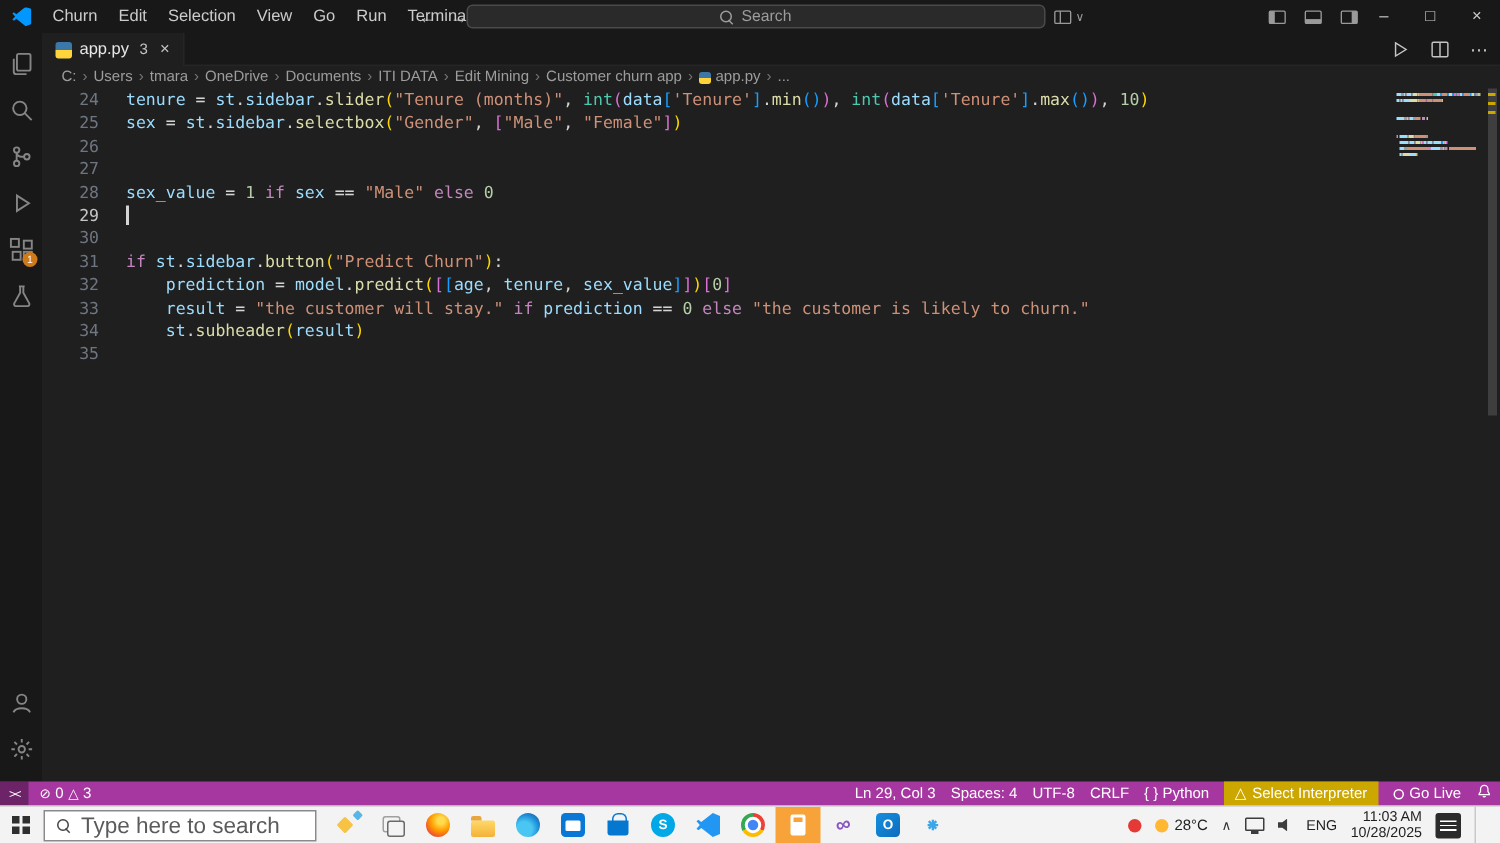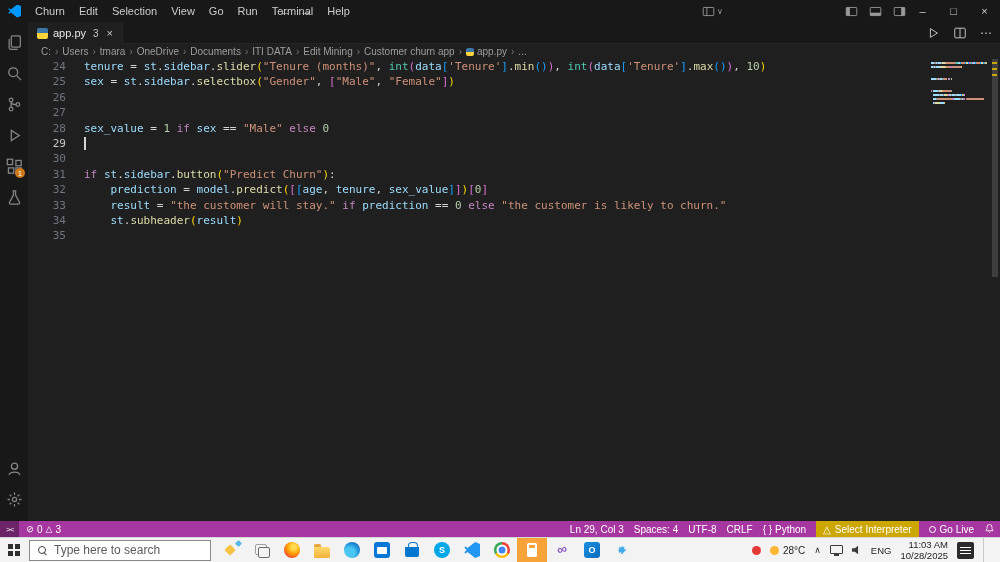--- a/index.html
+++ b/index.html
@@ -96,21 +96,21 @@
   .golive-ico { width:7px; height:7px; border:1.2px solid #fff; border-radius:50%; display:inline-block; }
   .sb-bell svg { width:11px; height:11px; stroke:#fff; fill:none; stroke-width:1.2; }
 
   
   .taskbar { position:absolute; left:0; right:0; bottom:0; height:25px; background:var(--taskbar-bg,#F3F3F3);
     border-top:1px solid #d8d8d8; display:flex; align-items:center; z-index:30; }
   .start-btn { width:28px; height:25px; display:flex; align-items:center; justify-content:center; }
   .win-logo { width:12px; height:12px; display:grid; grid-template-columns:1fr 1fr; gap:1.5px; }
   .win-logo i { background:#2f2f2f; }
   .tb-search { width:182px; height:21px; background:#fff; border:1px solid #8a8a8a; display:flex;
-    align-items:center; gap:7px; padding:0 8px; color:#5b5b5b; font-size:12px; margin-left:1px; }
+    align-items:center; gap:7px; padding:0 8px; color:#5b5b5b; font-size:15px; margin-left:1px; }
   .tb-search .magnifier { color:#444; }
   .tb-apps { display:flex; margin-left:6px; }
   .tb-app { width:30px; height:25px; display:flex; align-items:center; justify-content:center; position:relative; }
   .tb-glyph { position:absolute; color:#fff; font-weight:bold; font-size:9px; left:50%; top:50%;
     transform:translate(-50%,-52%); }
   .app-sparkles::before{content:"";position:absolute;left:9px;top:8px;width:8px;height:8px;background:#F6C344;transform:rotate(45deg);border-radius:1px;}
   .app-sparkles::after{content:"";position:absolute;right:6px;top:3px;width:5px;height:5px;background:#58B7E6;transform:rotate(45deg);border-radius:1px;}
   .app-task-view::before{content:"";position:absolute;left:8px;top:6px;width:10px;height:9px;border:1.4px solid #9f9f9f;border-radius:2px;}
   .app-task-view::after{content:"";position:absolute;left:11px;top:9px;width:10px;height:9px;border:1.4px solid #6a6a6a;border-radius:2px;background:#f3f3f3;}
   .app-firefox::before{content:"";width:16px;height:16px;border-radius:50%;
@@ -170,20 +170,24 @@
         <span class="menu-item">View</span>
         <span class="menu-item">Go</span>
         <span class="menu-item">Run</span>
         <span class="menu-item">Terminal</span>
         <span class="menu-item">Help</span>
       </nav>
     <span class="nav-arrows">
       <span>←</span>
       <span>→</span>
     </span>
+    <div class="cc-search">
+      <span class="magnifier"></span>
+      <span>Search</span>
+    </div>
     <span class="layout-mini">
       <svg viewBox="0 0 16 16">
           <rect x="1.5" y="3" width="13" height="10" rx="1"></rect>
           <path d="M6 3v10"></path>
         </svg>
       <span class="caret-down">∨</span>
     </span>
     <span class="tb-right-icons">
       <svg viewBox="0 0 16 16">
           <rect x="1.5" y="3" width="13" height="10" rx="1"></rect>

